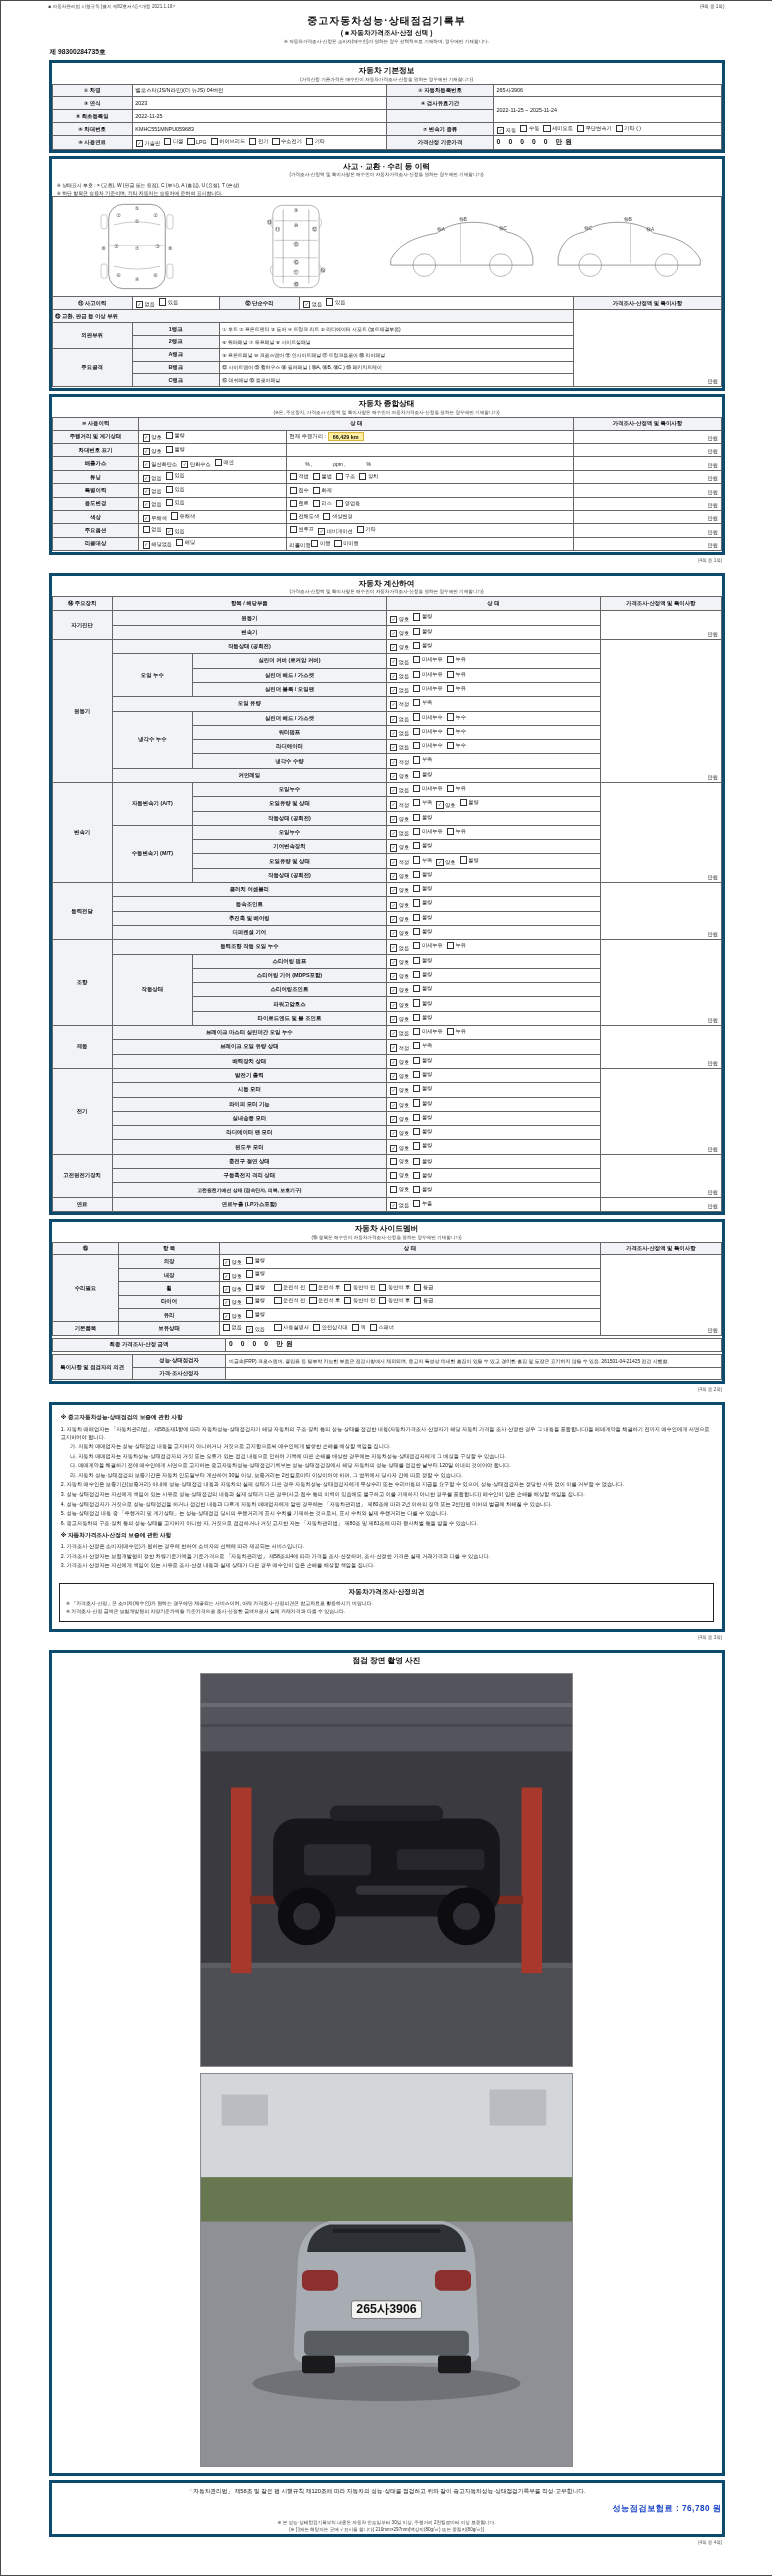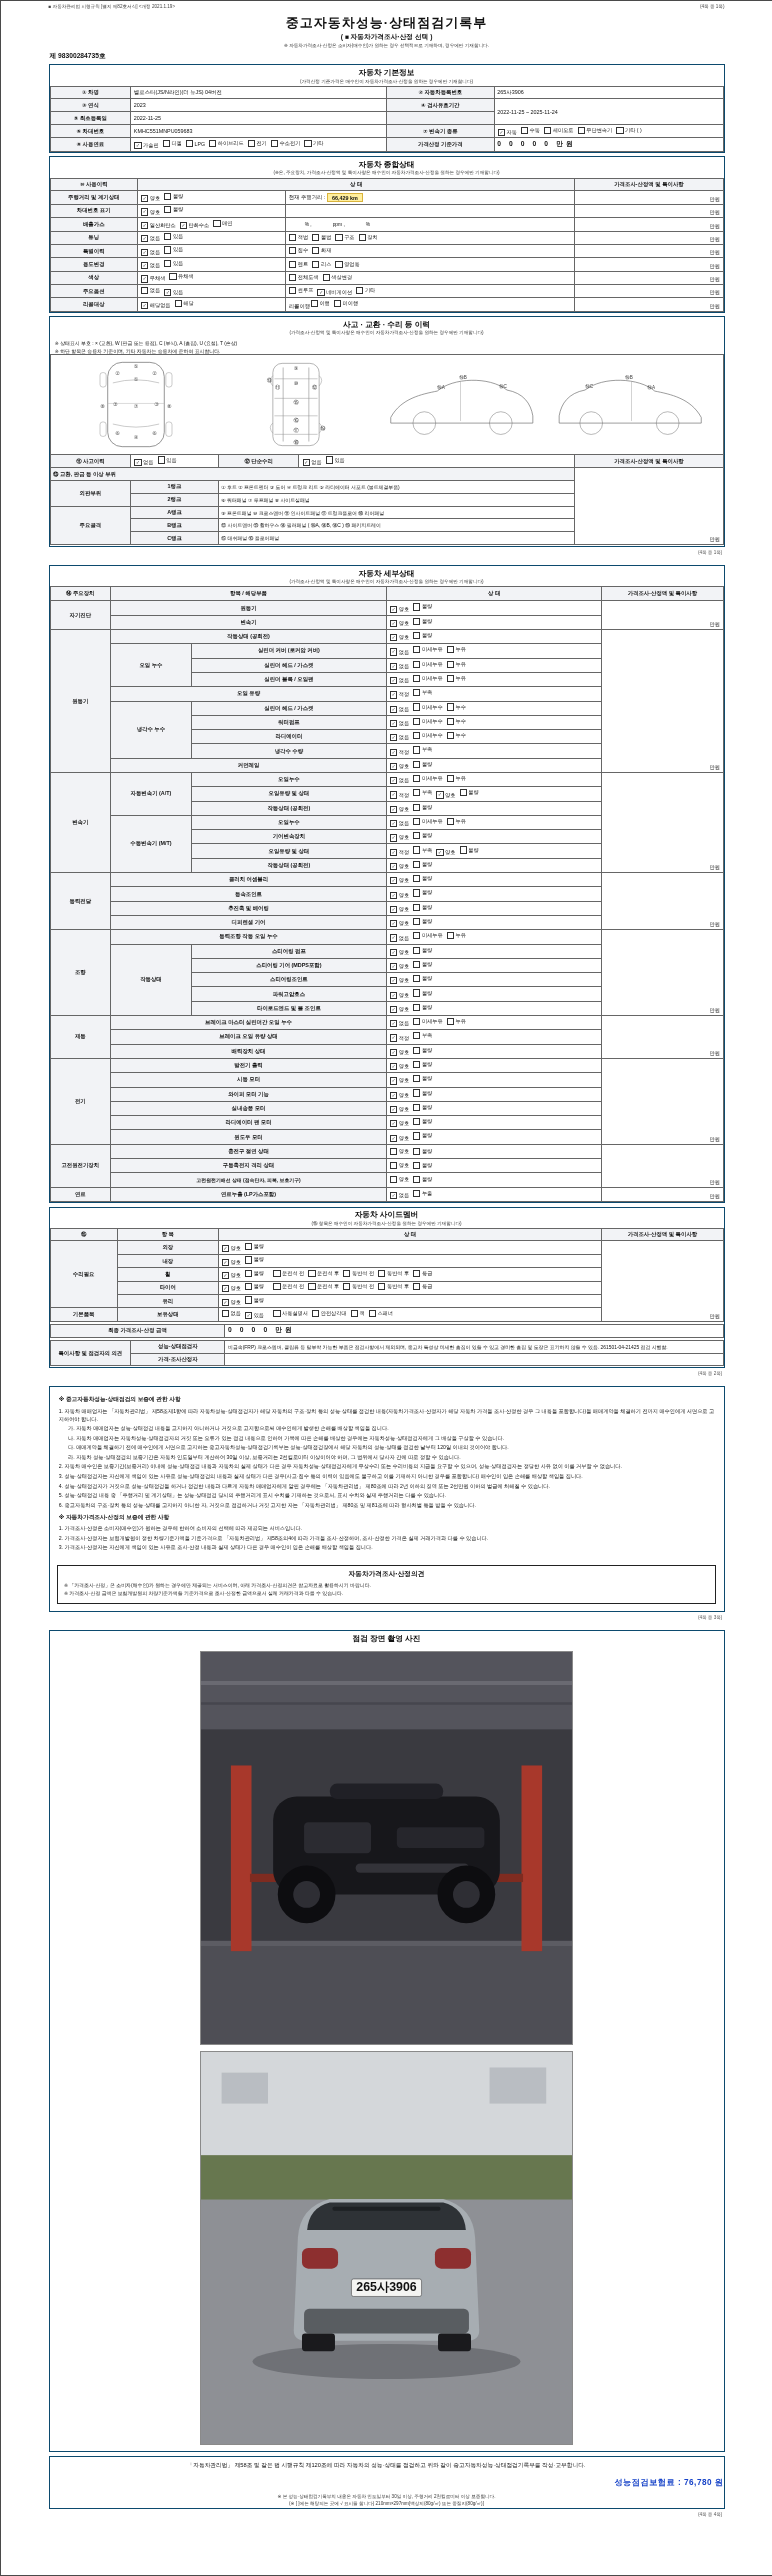--- a/index.html
+++ b/index.html
@@ -1,25 +1,25 @@
 <!DOCTYPE html>
 <html style="font-size:8.2px"><head>
 <meta charset="utf-8">
 <style>
   html,body{margin:0;padding:0;}
   body{width:773px;min-height:2576px;background:#ffffff;position:relative;
        font-family:"Liberation Sans","DejaVu Sans",sans-serif;color:#111;}
   .frame{position:absolute;inset:0;border:1px solid #4a4a4a;pointer-events:none;}
   .content{width:676px;margin:0 auto;padding-top:4.1px;}
   .toprow{display:flex;justify-content:space-between;font-size:4.6px;color:#444;}
-  h1.doc-title{text-align:center;font-size:13px;margin:5.2px 0 1px;letter-spacing:1px;}
+  h1.doc-title{text-align:center;font-size:10px;margin:5.2px 0 1px;letter-spacing:1px;}
   .subtitle{text-align:center;font-size:6.7px;font-weight:bold;margin:1px 0;}
   .subnote{text-align:center;font-size:4.6px;color:#333;margin-bottom:4.1px;}
   .docno{font-size:6.7px;font-weight:bold;margin:2.1px 0 3.1px 1px;}
-  section.box{border:1px solid #0c4a6e;background:#fff;margin-bottom:3.1px;padding:0 0 0.5px 0;}
+  section.box{border:3px solid #0c4a6e;background:#fff;margin-bottom:3.1px;padding:0 0 0.5px 0;}
   .sec-title{text-align:center;font-weight:bold;font-size:7.7px;padding:2.6px 0 0.5px;}
   .sec-note{text-align:center;font-size:4.6px;color:#333;padding-bottom:2.1px;}
   table.grid{width:100%;border-collapse:collapse;table-layout:fixed;}
   table.grid td{border:0.5px solid #666;font-size:5.4px;padding:1px 2.6px;height:9.8px;
                 vertical-align:middle;word-break:keep-all;}
   table.grid td.th{background:#f2f3f6;text-align:center;font-weight:bold;}
   table.grid td.left{text-align:left;}
   table.grid td.price{text-align:right;color:#222;font-size:5.2px;vertical-align:bottom;}
   table.grid td.small{font-size:4.9px;}
   table.grid td.amount{font-size:6.7px;font-weight:bold;letter-spacing:3.1px;}
@@ -142,199 +142,20 @@
                 <span class="cbl">기타</span>
               </span></td>
             <td class="th">가격산정 기준가격</td>
             <td class="amount"><span>0 0 0 0 0   만원</span></td>
           </tr>
         </tbody>
       </table>
   </section>
 
   <section class="box">
-    <div class="sec-title">자동차 종합상태</div>
-    <div class="sec-note">(※은, 주요장치, 가격조사·산정액 및 특이사항은 매수인이 자동차가격조사·산정을 원하는 경우에만 기재합니다)</div>
-    <table class="grid" id="tb-overall">
-        <colgroup>
-          <col style="width: 13%;">
-          <col style="width: 22%;">
-          <col style="width: 43%;">
-          <col style="width: 22%;">
-        </colgroup>
-        <tbody>
-          <tr>
-            <td class="th">⑩ 사용이력</td>
-            <td class="th" colspan="2">상 태</td>
-            <td class="th">가격조사·산정액 및 특이사항</td>
-          </tr>
-          <tr>
-            <td class="th">주행거리 및 계기상태</td>
-            <td><span class="cbw">
-                <span class="cbx on">✓</span>
-                <span class="cbl">양호</span>
-              </span><span class="cbw">
-                <span class="cbx"></span>
-                <span class="cbl">불량</span>
-              </span></td>
-            <td><span>현재 주행거리 :  </span><span class="hl">66,429 km</span></td>
-            <td class="price"><span>만원</span></td>
-          </tr>
-          <tr>
-            <td class="th">차대번호 표기</td>
-            <td><span class="cbw">
-                <span class="cbx on">✓</span>
-                <span class="cbl">양호</span>
-              </span><span class="cbw">
-                <span class="cbx"></span>
-                <span class="cbl">불량</span>
-              </span></td>
-            <td><span></span></td>
-            <td class="price"><span>만원</span></td>
-          </tr>
-          <tr>
-            <td class="th">배출가스</td>
-            <td><span class="cbw">
-                <span class="cbx on">✓</span>
-                <span class="cbl">일산화탄소</span>
-              </span><span class="cbw">
-                <span class="cbx on">✓</span>
-                <span class="cbl">탄화수소</span>
-              </span><span class="cbw">
-                <span class="cbx"></span>
-                <span class="cbl">매연</span>
-              </span></td>
-            <td class="small"><span>　　　 % ,　　　　 ppm ,　　　　 %</span></td>
-            <td class="price"><span>만원</span></td>
-          </tr>
-          <tr>
-            <td class="th">튜닝</td>
-            <td><span class="cbw">
-                <span class="cbx on">✓</span>
-                <span class="cbl">없음</span>
-              </span><span class="cbw">
-                <span class="cbx"></span>
-                <span class="cbl">있음</span>
-              </span></td>
-            <td><span class="cbw">
-                <span class="cbx"></span>
-                <span class="cbl">적법</span>
-              </span><span class="cbw">
-                <span class="cbx"></span>
-                <span class="cbl">불법</span>
-              </span><span class="cbw">
-                <span class="cbx"></span>
-                <span class="cbl">구조</span>
-              </span><span class="cbw">
-                <span class="cbx"></span>
-                <span class="cbl">장치</span>
-              </span></td>
-            <td class="price"><span>만원</span></td>
-          </tr>
-          <tr>
-            <td class="th">특별이력</td>
-            <td><span class="cbw">
-                <span class="cbx on">✓</span>
-                <span class="cbl">없음</span>
-              </span><span class="cbw">
-                <span class="cbx"></span>
-                <span class="cbl">있음</span>
-              </span></td>
-            <td><span class="cbw">
-                <span class="cbx"></span>
-                <span class="cbl">침수</span>
-              </span><span class="cbw">
-                <span class="cbx"></span>
-                <span class="cbl">화재</span>
-              </span></td>
-            <td class="price"><span>만원</span></td>
-          </tr>
-          <tr>
-            <td class="th">용도변경</td>
-            <td><span class="cbw">
-                <span class="cbx on">✓</span>
-                <span class="cbl">없음</span>
-              </span><span class="cbw">
-                <span class="cbx"></span>
-                <span class="cbl">있음</span>
-              </span></td>
-            <td><span class="cbw">
-                <span class="cbx"></span>
-                <span class="cbl">렌트</span>
-              </span><span class="cbw">
-                <span class="cbx"></span>
-                <span class="cbl">리스</span>
-              </span><span class="cbw">
-                <span class="cbx"></span>
-                <span class="cbl">영업용</span>
-              </span></td>
-            <td class="price"><span>만원</span></td>
-          </tr>
-          <tr>
-            <td class="th">색상</td>
-            <td><span class="cbw">
-                <span class="cbx on">✓</span>
-                <span class="cbl">무채색</span>
-              </span><span class="cbw">
-                <span class="cbx"></span>
-                <span class="cbl">유채색</span>
-              </span></td>
-            <td><span class="cbw">
-                <span class="cbx"></span>
-                <span class="cbl">전체도색</span>
-              </span><span class="cbw">
-                <span class="cbx"></span>
-                <span class="cbl">색상변경</span>
-              </span></td>
-            <td class="price"><span>만원</span></td>
-          </tr>
-          <tr>
-            <td class="th">주요옵션</td>
-            <td><span class="cbw">
-                <span class="cbx"></span>
-                <span class="cbl">없음</span>
-              </span><span class="cbw">
-                <span class="cbx on">✓</span>
-                <span class="cbl">있음</span>
-              </span></td>
-            <td><span class="cbw">
-                <span class="cbx"></span>
-                <span class="cbl">썬루프</span>
-              </span><span class="cbw">
-                <span class="cbx on">✓</span>
-                <span class="cbl">네비게이션</span>
-              </span><span class="cbw">
-                <span class="cbx"></span>
-                <span class="cbl">기타</span>
-              </span></td>
-            <td class="price"><span>만원</span></td>
-          </tr>
-          <tr>
-            <td class="th">리콜대상</td>
-            <td><span class="cbw">
-                <span class="cbx on">✓</span>
-                <span class="cbl">해당없음</span>
-              </span><span class="cbw">
-                <span class="cbx"></span>
-                <span class="cbl">해당</span>
-              </span></td>
-            <td><span>리콜이행</span><span class="cbw">
-                <span class="cbx"></span>
-                <span class="cbl">이행</span>
-              </span><span class="cbw">
-                <span class="cbx"></span>
-                <span class="cbl">미이행</span>
-              </span></td>
-            <td class="price"><span>만원</span></td>
-          </tr>
-        </tbody>
-      </table>
-  </section>
-
-  <section class="box">
     <div class="sec-title">사고 · 교환 · 수리 등 이력</div>
     <div class="sec-note">(가격조사·산정액 및 특이사항은 매수인이 자동차가격조사·산정을 원하는 경우에만 기재합니다)</div>
     <div class="legend">※ 상태표시 부호 :  × (교환),  W (판금 또는 용접),  C (부식),  A (흠집),  U (요철),  T (손상)</div>
     <div class="legend">※ 하단 항목은 승용차 기준이며, 기타 자동차는 승용차에 준하여 표시합니다.</div>
 
     <div class="diagram-row">
 
       <svg class="diag-svg" width="144" height="93" viewBox="0 0 280 180">
         <rect x="85" y="8" width="110" height="164" rx="28" fill="none" stroke="#777" stroke-width="1.5"></rect>
         <path d="M95 48 Q140 36 185 48" fill="none" stroke="#999"></path>
@@ -454,24 +275,203 @@
             <td class="th">B랭크</td>
             <td colspan="2" class="left small"><span>⑫ 사이드멤버   ⑬ 휠하우스   ⑭ 필러패널 ( ⑭A, ⑭B, ⑭C )   ⑲ 패키지트레이</span></td>
           </tr>
           <tr>
             <td class="th">C랭크</td>
             <td colspan="2" class="left small"><span>⑮ 대쉬패널   ⑯ 플로어패널</span></td>
           </tr>
         </tbody>
       </table>
   </section>
+
+  <section class="box">
+    <div class="sec-title">자동차 종합상태</div>
+    <div class="sec-note">(※은, 주요장치, 가격조사·산정액 및 특이사항은 매수인이 자동차가격조사·산정을 원하는 경우에만 기재합니다)</div>
+    <table class="grid" id="tb-overall">
+        <colgroup>
+          <col style="width: 13%;">
+          <col style="width: 22%;">
+          <col style="width: 43%;">
+          <col style="width: 22%;">
+        </colgroup>
+        <tbody>
+          <tr>
+            <td class="th">⑩ 사용이력</td>
+            <td class="th" colspan="2">상 태</td>
+            <td class="th">가격조사·산정액 및 특이사항</td>
+          </tr>
+          <tr>
+            <td class="th">주행거리 및 계기상태</td>
+            <td><span class="cbw">
+                <span class="cbx on">✓</span>
+                <span class="cbl">양호</span>
+              </span><span class="cbw">
+                <span class="cbx"></span>
+                <span class="cbl">불량</span>
+              </span></td>
+            <td><span>현재 주행거리 :  </span><span class="hl">66,429 km</span></td>
+            <td class="price"><span>만원</span></td>
+          </tr>
+          <tr>
+            <td class="th">차대번호 표기</td>
+            <td><span class="cbw">
+                <span class="cbx on">✓</span>
+                <span class="cbl">양호</span>
+              </span><span class="cbw">
+                <span class="cbx"></span>
+                <span class="cbl">불량</span>
+              </span></td>
+            <td><span></span></td>
+            <td class="price"><span>만원</span></td>
+          </tr>
+          <tr>
+            <td class="th">배출가스</td>
+            <td><span class="cbw">
+                <span class="cbx on">✓</span>
+                <span class="cbl">일산화탄소</span>
+              </span><span class="cbw">
+                <span class="cbx on">✓</span>
+                <span class="cbl">탄화수소</span>
+              </span><span class="cbw">
+                <span class="cbx"></span>
+                <span class="cbl">매연</span>
+              </span></td>
+            <td class="small"><span>　　　 % ,　　　　 ppm ,　　　　 %</span></td>
+            <td class="price"><span>만원</span></td>
+          </tr>
+          <tr>
+            <td class="th">튜닝</td>
+            <td><span class="cbw">
+                <span class="cbx on">✓</span>
+                <span class="cbl">없음</span>
+              </span><span class="cbw">
+                <span class="cbx"></span>
+                <span class="cbl">있음</span>
+              </span></td>
+            <td><span class="cbw">
+                <span class="cbx"></span>
+                <span class="cbl">적법</span>
+              </span><span class="cbw">
+                <span class="cbx"></span>
+                <span class="cbl">불법</span>
+              </span><span class="cbw">
+                <span class="cbx"></span>
+                <span class="cbl">구조</span>
+              </span><span class="cbw">
+                <span class="cbx"></span>
+                <span class="cbl">장치</span>
+              </span></td>
+            <td class="price"><span>만원</span></td>
+          </tr>
+          <tr>
+            <td class="th">특별이력</td>
+            <td><span class="cbw">
+                <span class="cbx on">✓</span>
+                <span class="cbl">없음</span>
+              </span><span class="cbw">
+                <span class="cbx"></span>
+                <span class="cbl">있음</span>
+              </span></td>
+            <td><span class="cbw">
+                <span class="cbx"></span>
+                <span class="cbl">침수</span>
+              </span><span class="cbw">
+                <span class="cbx"></span>
+                <span class="cbl">화재</span>
+              </span></td>
+            <td class="price"><span>만원</span></td>
+          </tr>
+          <tr>
+            <td class="th">용도변경</td>
+            <td><span class="cbw">
+                <span class="cbx on">✓</span>
+                <span class="cbl">없음</span>
+              </span><span class="cbw">
+                <span class="cbx"></span>
+                <span class="cbl">있음</span>
+              </span></td>
+            <td><span class="cbw">
+                <span class="cbx"></span>
+                <span class="cbl">렌트</span>
+              </span><span class="cbw">
+                <span class="cbx"></span>
+                <span class="cbl">리스</span>
+              </span><span class="cbw">
+                <span class="cbx"></span>
+                <span class="cbl">영업용</span>
+              </span></td>
+            <td class="price"><span>만원</span></td>
+          </tr>
+          <tr>
+            <td class="th">색상</td>
+            <td><span class="cbw">
+                <span class="cbx on">✓</span>
+                <span class="cbl">무채색</span>
+              </span><span class="cbw">
+                <span class="cbx"></span>
+                <span class="cbl">유채색</span>
+              </span></td>
+            <td><span class="cbw">
+                <span class="cbx"></span>
+                <span class="cbl">전체도색</span>
+              </span><span class="cbw">
+                <span class="cbx"></span>
+                <span class="cbl">색상변경</span>
+              </span></td>
+            <td class="price"><span>만원</span></td>
+          </tr>
+          <tr>
+            <td class="th">주요옵션</td>
+            <td><span class="cbw">
+                <span class="cbx"></span>
+                <span class="cbl">없음</span>
+              </span><span class="cbw">
+                <span class="cbx on">✓</span>
+                <span class="cbl">있음</span>
+              </span></td>
+            <td><span class="cbw">
+                <span class="cbx"></span>
+                <span class="cbl">썬루프</span>
+              </span><span class="cbw">
+                <span class="cbx on">✓</span>
+                <span class="cbl">네비게이션</span>
+              </span><span class="cbw">
+                <span class="cbx"></span>
+                <span class="cbl">기타</span>
+              </span></td>
+            <td class="price"><span>만원</span></td>
+          </tr>
+          <tr>
+            <td class="th">리콜대상</td>
+            <td><span class="cbw">
+                <span class="cbx on">✓</span>
+                <span class="cbl">해당없음</span>
+              </span><span class="cbw">
+                <span class="cbx"></span>
+                <span class="cbl">해당</span>
+              </span></td>
+            <td><span>리콜이행</span><span class="cbw">
+                <span class="cbx"></span>
+                <span class="cbl">이행</span>
+              </span><span class="cbw">
+                <span class="cbx"></span>
+                <span class="cbl">미이행</span>
+              </span></td>
+            <td class="price"><span>만원</span></td>
+          </tr>
+        </tbody>
+      </table>
+  </section>
   <div class="pgmark">(4쪽 중 1쪽)</div>
 
   <section class="box">
-    <div class="sec-title">자동차 세부상태</div>
+    <div class="sec-title">자동차 계산하여</div>
     <div class="sec-note">(가격조사·산정액 및 특이사항은 매수인이 자동차가격조사·산정을 원하는 경우에만 기재합니다)</div>
     <table class="grid" id="tb-detail">
         <colgroup>
           <col style="width: 9%;">
           <col style="width: 12%;">
           <col style="width: 29%;">
           <col style="width: 32%;">
           <col style="width: 18%;">
         </colgroup>
         <tbody>

